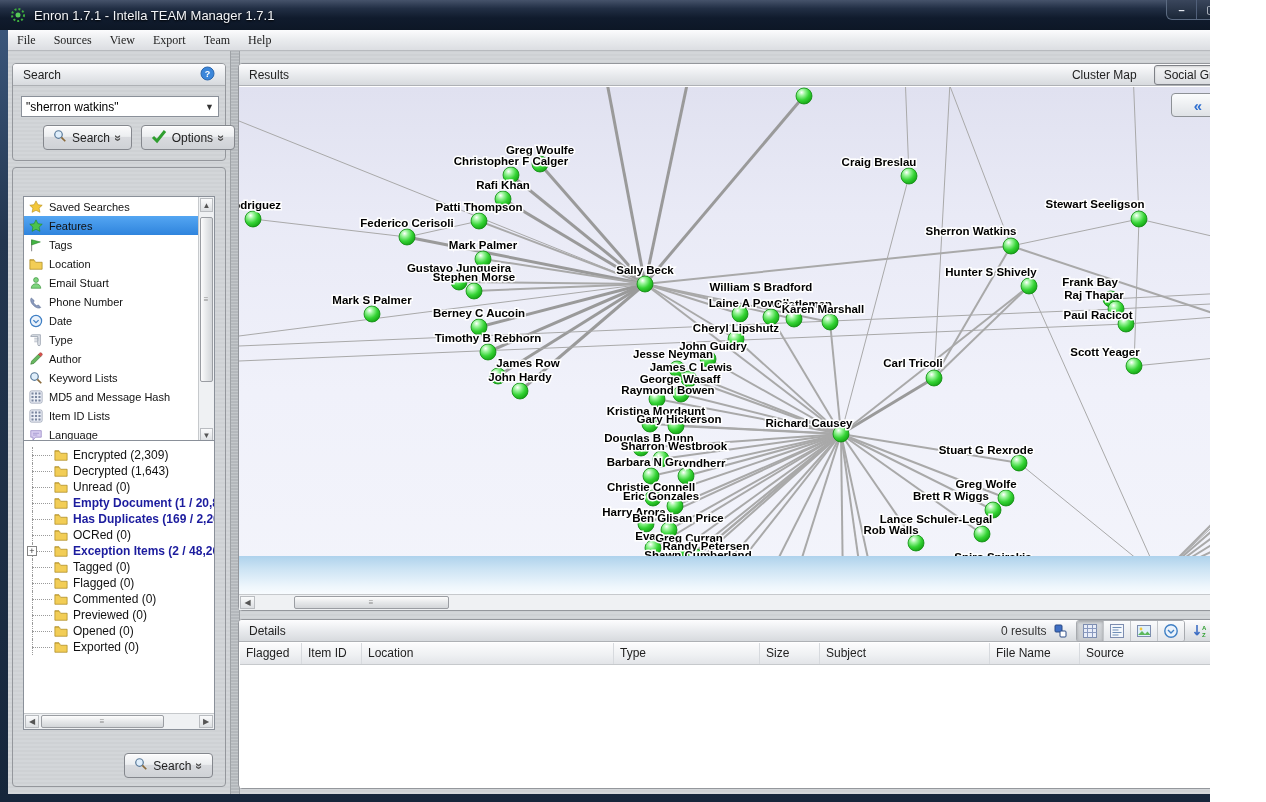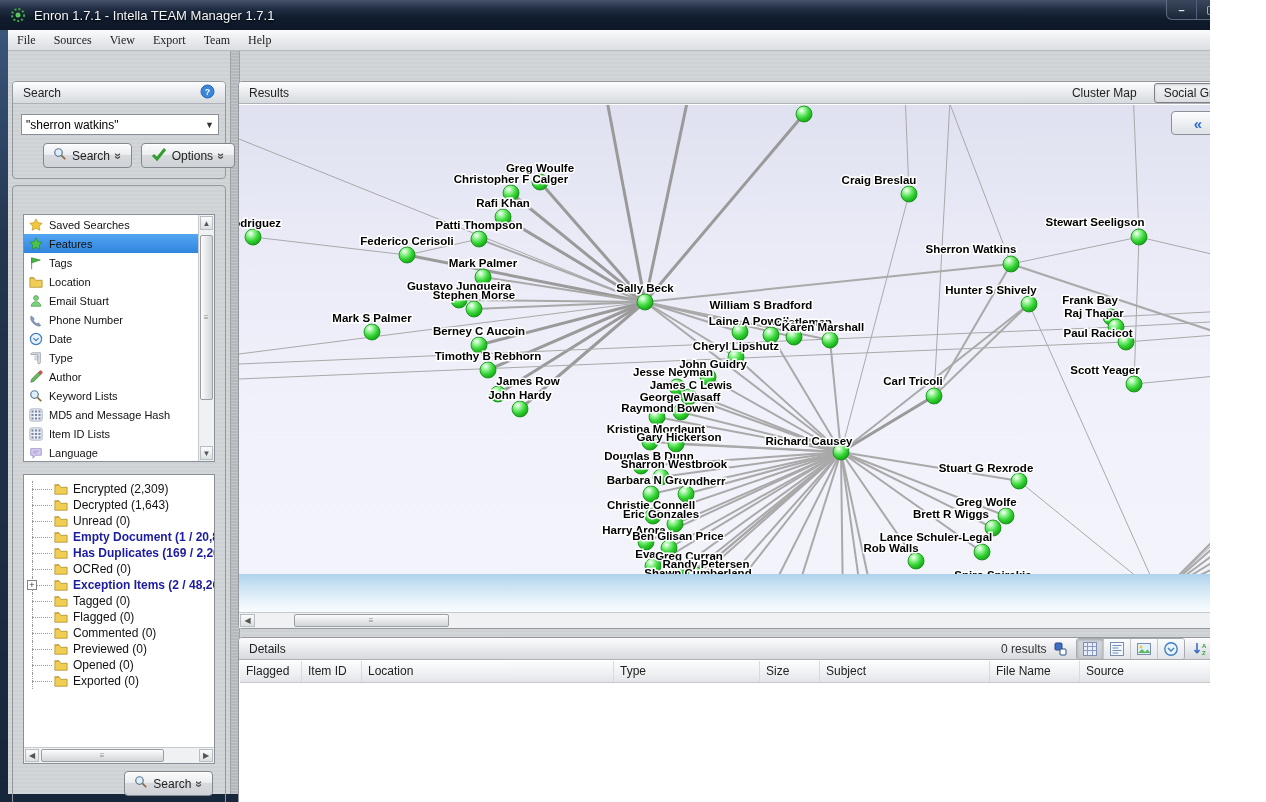--- a/index.html
+++ b/index.html
@@ -23,21 +23,21 @@
   .menubar {
     position:absolute; left:8px; top:30px; width:1250px; height:21px;
     background:linear-gradient(180deg,#fcfcfd 0%,#e8eaed 55%,#dcdee2 100%);
     border-bottom:1px solid #b7babe; display:flex; align-items:center; font-size:12px; color:#222;
   }
   .menu-item { padding:2px 9px;font-family:Liberation Serif, serif; }
   
   .plate { position:absolute; left:8px; top:51px; width:1250px; height:743px; background:repeating-linear-gradient(0deg,#d3d6d9 0 2px,#ced1d4 2px 4px); }
   .divider { position:absolute; left:222px; top:0; width:10px; height:743px; background:repeating-linear-gradient(0deg,#c3c7ca 0 1px,#b4b8bc 1px 3px); border-left:1px solid #9ea2a6; border-right:1px solid #9ea2a6; }
   
-  .panel { position:absolute; border:1px solid #94979c; border-radius:4px;margin-top:18px; }
+  .panel { position:absolute; border:1px solid #94979c; border-radius:4px; }
   .panel-header {
     height:22px; border-radius:3px 3px 0 0; border-bottom:1px solid #aeb1b5;
     background:linear-gradient(180deg,#fdfdfe 0%,#e9ebee 50%,#d7dade 100%);
     display:flex; align-items:center; font-size:12px; color:#222; padding:0 10px;
   }
   
   .combo { position:absolute; left:8px; top:32px; width:198px; height:21px; background:#fff; border:1px solid #8a9099; display:flex; align-items:center; font-size:12px; padding:0 4px; }
   .combo .arrow { margin-left:auto; font-size:9px; color:#333; }
   .btn {
     display:inline-flex; align-items:center; gap:5px; height:25px; padding:0 9px;
@@ -287,21 +287,21 @@
           </div>
         </div>
       <div class="scroll-v" style="left:185px;top:29px;width:16px;height:246px;">
         <div class="sb-btn" style="left:1px;top:1px;width:13px;height:14px;">▲</div>
         <div class="sb-thumb" style="left:1px;top:20px;width:13px;height:165px;">
             <span class="grip">≡</span>
           </div>
         <div class="sb-btn" style="left:1px;bottom:1px;width:13px;height:14px;">▼</div>
       </div>
 
-      <div class="listbox" style="left:10px;top:288px;width:192px;height:290px;">
+      <div class="listbox" style="left:10px;top:272px;width:192px;height:290px;">
         <div id="feature-list" style="padding-top:6px;">
             <div class="tree-row">
               <span class="vline"></span>
               <span class="dots"></span>
               <span style="display: flex;">
                 <svg width="14" height="14" viewBox="0 0 16 16">
                   <path d="M1 4h5l1.6 2H15v8H1z" fill="#f2cd56" stroke="#a8861e" stroke-width="0.8"></path>
                   <path d="M1 4V3h4.6l1 1" fill="#e9bd3a" stroke="#a8861e" stroke-width="0.8"></path>
                 </svg>
               </span>

